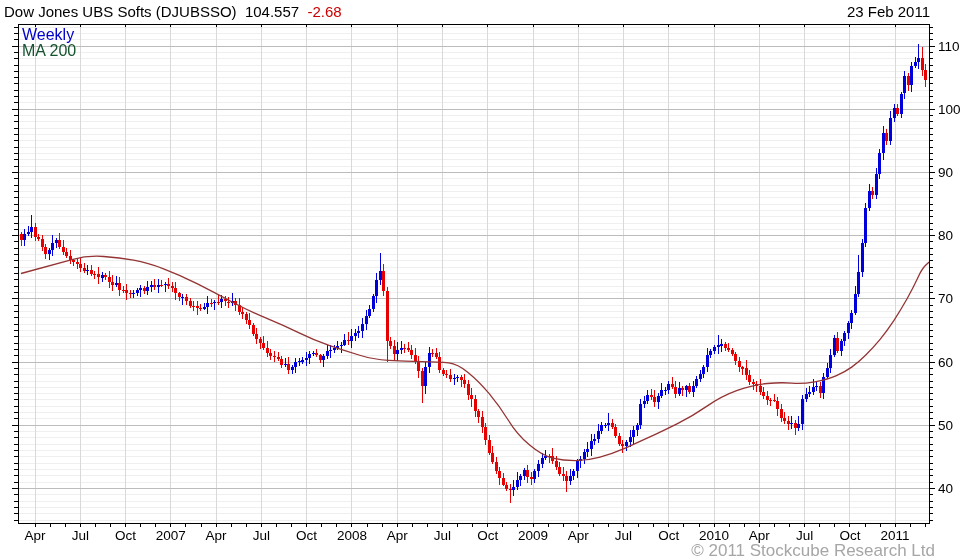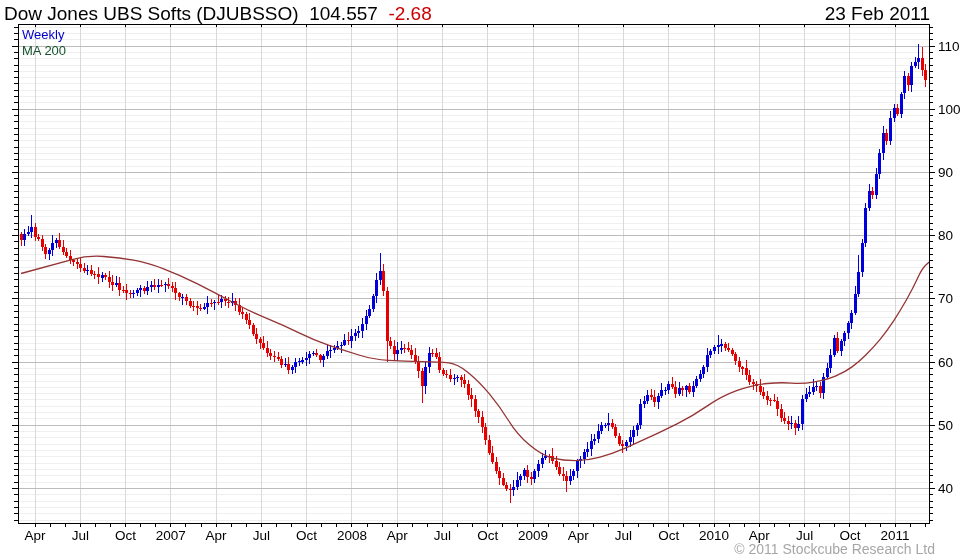--- a/index.html
+++ b/index.html
@@ -1,27 +1,27 @@
 <!DOCTYPE html>
 <html><head>
 <meta charset="utf-8">
 <style>
   html,body{margin:0;padding:0;background:#ffffff;}
   .canvas{position:relative;width:980px;height:560px;background:#ffffff;overflow:hidden;
           font-family:"Liberation Sans",sans-serif;}
   .canvas svg{position:absolute;left:0;top:0;}
-  .hdr{position:absolute;top:3px;font-size:19px;color:#000;white-space:nowrap;}
+  .hdr{position:absolute;top:3px;font-size:15px;color:#000;white-space:nowrap;}
   .hdr-left{left:4px;}
   .hdr-site{right:165px;}
   .hdr-date{right:50px;text-align:center;}
   .neg{color:#cc0000;}
-  .legend{position:absolute;left:22px;font-size:13px;line-height:14px;white-space:nowrap;}
+  .legend{position:absolute;left:22px;font-size:16px;line-height:14px;white-space:nowrap;}
   .legend-weekly{top:28px;color:#0000cc;}
   .legend-ma{top:44px;color:#14532d;}
-  .copyright{position:absolute;right:45px;top:541px;font-size:14px;color:#a6a6a6;}
+  .copyright{position:absolute;right:45px;top:541px;font-size:17px;color:#a6a6a6;}
   svg text{font-family:"Liberation Sans",sans-serif;fill:#000;}
 </style>
 </head>
 <body>
 
 <div class="canvas">
 
   <svg id="chart" width="980" height="560" viewBox="0 0 980 560">
       <line x1="18" y1="520.0" x2="929" y2="520.0" stroke="#efefef" stroke-width="1" shape-rendering="crispEdges"></line>
       <line x1="18" y1="513.7" x2="929" y2="513.7" stroke="#efefef" stroke-width="1" shape-rendering="crispEdges"></line>

